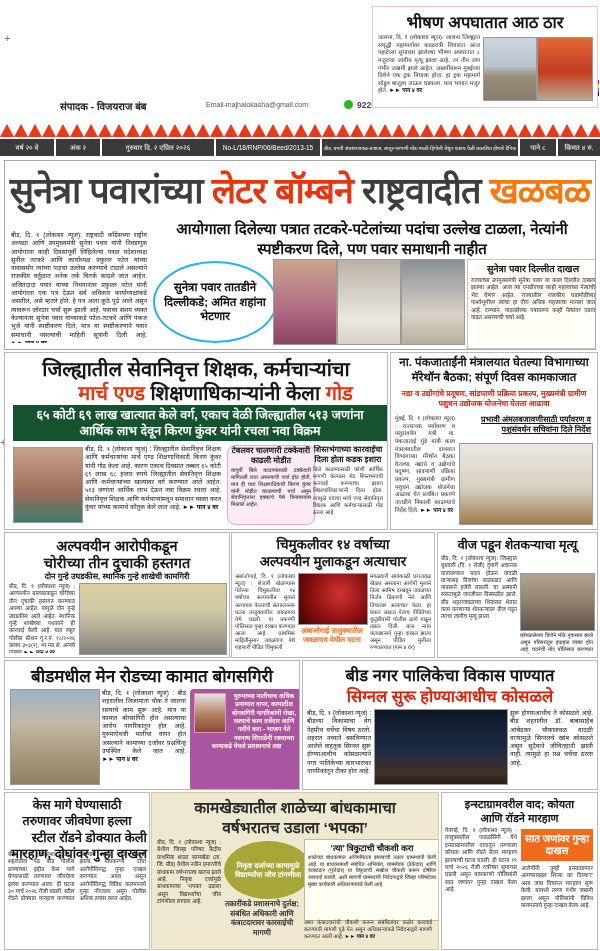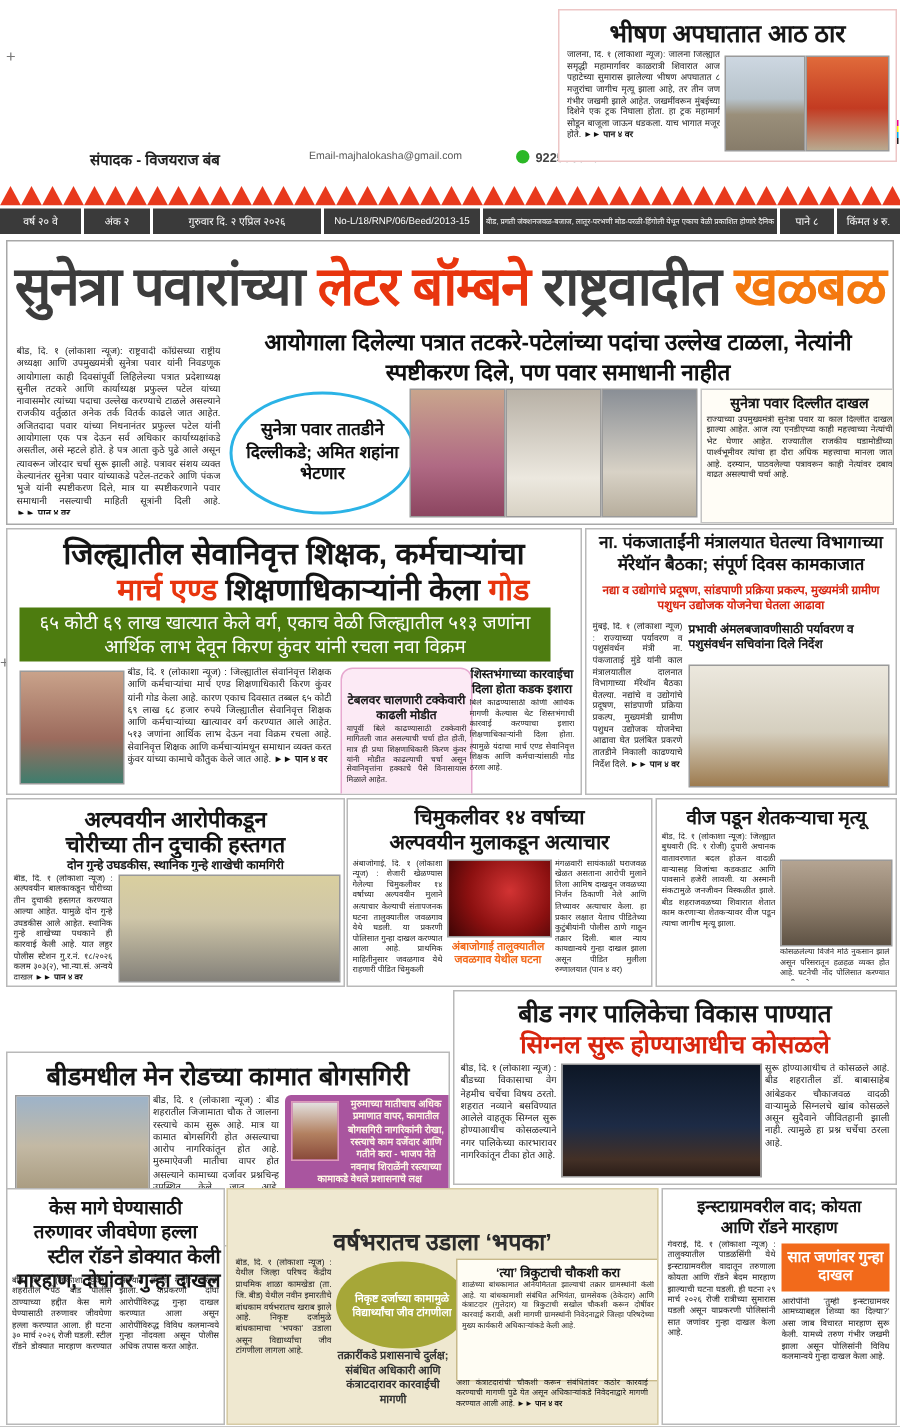--- a/index.html
+++ b/index.html
@@ -124,45 +124,45 @@
       <div style="font-size:9.5px;font-weight:bold;text-align:center;">सुनेत्रा पवार दिल्लीत दाखल</div>
       <div class="tiny" style="font-size:5.6px;margin-top:2px;">राज्याच्या उपमुख्यमंत्री सुनेत्रा पवार या काल दिल्लीत दाखल झाल्या आहेत. आज त्या एनडीएच्या काही महत्त्वाच्या नेत्यांची भेट घेणार आहेत. राज्यातील राजकीय घडामोडींच्या पार्श्वभूमीवर त्यांचा हा दौरा अधिक महत्त्वाचा मानला जात आहे. दरम्यान, पाठवलेल्या पत्रावरून काही नेत्यांवर दबाव वाढत असल्याची चर्चा आहे.</div>
     </div>
   </div>
 
   <div class="box" style="left:4px;top:352px;width:382px;height:176px;">
     <div class="hl" style="position:absolute;left:0;top:2px;width:382px;font-size:20px;">जिल्ह्यातील सेवानिवृत्त शिक्षक, कर्मचाऱ्यांचा</div>
     <div class="hl" style="position:absolute;left:0;top:26px;width:382px;font-size:20px;">
       <span style="color:#e8350e;margin-left:39px;">मार्च एण्ड</span><span style="color:#161616;"> शिक्षणाधिकाऱ्यांनी केला </span><span style="color:#e8350e;">गोड</span>
     </div>
-    <div class="abs" style="left:8px;top:52px;width:350px;height:32px;background:#4d7c0f;color:#fff;font-size:12.5px;font-weight:normal;
-                display:flex;align-items:center;justify-content:center;text-align:center;line-height:1.3;padding:2px 2px;">६५ कोटी ६९ लाख खात्यात केले वर्ग, एकाच वेळी जिल्ह्यातील ५१३ जणांना आर्थिक लाभ देवून किरण कुंवर यांनी रचला नवा विक्रम</div>
+    <div class="abs" style="left:8px;top:52px;width:350px;height:32px;background:#14532d;color:#fff;font-size:12.5px;font-weight:bold;
+                display:flex;align-items:center;justify-content:center;text-align:center;line-height:1.3;padding:2px 12px;">६५ कोटी ६९ लाख खात्यात केले वर्ग, एकाच वेळी जिल्ह्यातील ५१३ जणांना आर्थिक लाभ देवून किरण कुंवर यांनी रचला नवा विक्रम</div>
     <div class="ph" style="left:8px;top:94px;width:68px;height:74px;background:linear-gradient(180deg,#c9a28a 0%,#9c6b5d 60%,#3f7d6d 100%);"></div>
     <div class="tiny abs" style="left:80px;top:92px;width:136px;height:78px;">
       <span>बीड, दि. १ (लोकाशा न्यूज) : जिल्ह्यातील सेवानिवृत्त शिक्षक आणि कर्मचाऱ्यांचा मार्च एण्ड शिक्षणाधिकारी किरण कुंवर यांनी गोड केला आहे. कारण एकाच दिवसात तब्बल ६५ कोटी ६९ लाख ६८ हजार रुपये जिल्ह्यातील सेवानिवृत्त शिक्षक आणि कर्मचाऱ्यांच्या खात्यावर वर्ग करण्यात आले आहेत. ५१३ जणांना आर्थिक लाभ देऊन नवा विक्रम रचला आहे. सेवानिवृत्त शिक्षक आणि कर्मचाऱ्यांमधून समाधान व्यक्त करत कुंवर यांच्या कामाचे कौतुक केले जात आहे.</span>
       <span class="more" style="font-size:6.3px;">►► पान ४ वर</span>
     </div>
-    <div class="abs" style="left:222px;top:92px;width:80px;height:78px;background:#fceaf5;border:1px solid #e7a9d0;border-radius:8px;padding:16px 3px;overflow:hidden;">
+    <div class="abs" style="left:222px;top:92px;width:80px;height:78px;background:#fceaf5;border:1px solid #e7a9d0;border-radius:8px;padding:0 3px;overflow:hidden;">
       <div style="font-size:8px;font-weight:bold;text-align:center;line-height:1.25;">टेबलवर चालणारी टक्केवारी काढली मोडीत</div>
       <div class="tiny" style="font-size:5.2px;margin-top:1px;">यापूर्वी बिले काढण्यासाठी टक्केवारी मागितली जात असल्याची चर्चा होत होती, मात्र ही प्रथा शिक्षणाधिकारी किरण कुंवर यांनी मोडीत काढल्याची चर्चा असून सेवानिवृत्तांना हक्काचे पैसे विनासायास मिळाले आहेत.</div>
     </div>
     <div class="abs" style="left:308px;top:92px;width:70px;height:78px;overflow:hidden;">
       <div style="font-size:8px;font-weight:bold;text-align:center;line-height:1.25;">शिस्तभंगाच्या कारवाईचा दिला होता कडक इशारा</div>
       <div class="tiny" style="font-size:5.4px;margin-top:1px;">बिले काढण्यासाठी कोणी आर्थिक मागणी केल्यास थेट शिस्तभंगाची कारवाई करण्याचा इशारा शिक्षणाधिकाऱ्यांनी दिला होता. त्यामुळे यंदाचा मार्च एण्ड सेवानिवृत्त शिक्षक आणि कर्मचाऱ्यांसाठी गोड ठरला आहे.</div>
     </div>
   </div>
 
   <div class="box" style="left:390px;top:352px;width:206px;height:176px;">
     <div class="hl wrap" style="position:absolute;left:3px;top:2px;width:200px;font-size:11.5px;line-height:1.3;white-space:normal;">ना. पंकजाताईंनी मंत्रालयात घेतल्या विभागाच्या मॅरेथॉन बैठका; संपूर्ण दिवस कामकाजात</div>
     <div class="abs" style="left:4px;top:36px;width:198px;font-size:7.8px;font-weight:bold;color:#d8250e;text-align:center;line-height:1.3;">नद्या व उद्योगांचे प्रदूषण, सांडपाणी प्रक्रिया प्रकल्प, मुख्यमंत्री ग्रामीण पशुधन उद्योजक योजनेचा घेतला आढावा</div>
     <div class="tiny abs" style="left:4px;top:62px;width:60px;height:108px;font-size:5.8px;">
       <span>मुंबई, दि. १ (लोकाशा न्यूज) : राज्याच्या पर्यावरण व पशुसंवर्धन मंत्री ना. पंकजाताई मुंडे यांनी काल मंत्रालयातील दालनात विभागाच्या मॅरेथॉन बैठका घेतल्या. नद्यांचे व उद्योगांचे प्रदूषण, सांडपाणी प्रक्रिया प्रकल्प, मुख्यमंत्री ग्रामीण पशुधन उद्योजक योजनेचा आढावा घेत प्रलंबित प्रकरणे तातडीने निकाली काढण्याचे निर्देश दिले.</span>
       <span class="more" style="font-size:5.8px;">►► पान ४ वर</span>
     </div>
-    <div class="abs" style="left:68px;top:62px;width:132px;font-size:8px;font-weight:bold;text-align:left;line-height:1.3;">प्रभावी अंमलबजावणीसाठी पर्यावरण व पशुसंवर्धन सचिवांना दिले निर्देश</div>
+    <div class="abs" style="left:68px;top:62px;width:132px;font-size:8px;font-weight:bold;text-align:right;line-height:1.3;text-decoration:underline;">प्रभावी अंमलबजावणीसाठी पर्यावरण व पशुसंवर्धन सचिवांना दिले निर्देश</div>
     <div class="ph" style="left:68px;top:90px;width:132px;height:80px;background:linear-gradient(180deg,#ece8de 0%,#d5cfbf 55%,#9d7b4f 100%);"></div>
   </div>
 
   <div class="box" style="left:4px;top:532px;width:224px;height:124px;">
     <div class="hl" style="position:absolute;left:0;top:2px;width:224px;font-size:14.5px;">अल्पवयीन आरोपीकडून</div>
     <div class="hl" style="position:absolute;left:0;top:19px;width:224px;font-size:14.5px;">चोरीच्या तीन दुचाकी हस्तगत</div>
     <div class="hl" style="position:absolute;left:0;top:37px;width:224px;font-size:8px;">दोन गुन्हे उघडकीस, स्थानिक गुन्हे शाखेची कामगिरी</div>
     <div class="tiny abs" style="left:4px;top:50px;width:66px;height:70px;font-size:5.6px;">
       <span>बीड, दि. १ (लोकाशा न्यूज) : अल्पवयीन बालकाकडून चोरीच्या तीन दुचाकी हस्तगत करण्यात आल्या आहेत. यामुळे दोन गुन्हे उघडकीस आले आहेत. स्थानिक गुन्हे शाखेच्या पथकाने ही कारवाई केली आहे. यात लहुर पोलीस स्टेशन गु.र.नं. १८/२०२६ कलम ३०३(२), भा.न्या.सं. अन्वये दाखल</span>
       <span class="more" style="font-size:5.6px;">►► पान ४ वर</span>
@@ -179,21 +179,21 @@
     <div class="tiny abs" style="left:138px;top:40px;width:61px;height:81px;font-size:5.4px;">मंगळवारी सायंकाळी घराजवळ खेळत असताना आरोपी मुलाने तिला आमिष दाखवून जवळच्या निर्जन ठिकाणी नेले आणि तिच्यावर अत्याचार केला. हा प्रकार लक्षात येताच पीडितेच्या कुटुंबीयांनी पोलीस ठाणे गाठून तक्रार दिली. बाल न्याय कायद्यान्वये गुन्हा दाखल झाला असून पीडित मुलीला रुग्णालयात (पान ४ वर)</div>
   </div>
 
   <div class="box" style="left:437px;top:532px;width:159px;height:124px;">
     <div class="hl" style="position:absolute;left:0;top:3px;width:159px;font-size:12.5px;">वीज पडून शेतकऱ्याचा मृत्यू</div>
     <div class="tiny abs" style="left:3px;top:22px;width:76px;height:99px;font-size:5.5px;">बीड, दि. १ (लोकाशा न्यूज): जिल्ह्यात बुधवारी (दि. १ रोजी) दुपारी अचानक वातावरणात बदल होऊन वादळी वाऱ्यासह विजांचा कडकडाट आणि पावसाने हजेरी लावली. या अस्मानी संकटामुळे जनजीवन विस्कळीत झाले. बीड शहराजवळच्या शिवारात शेतात काम करणाऱ्या शेतकऱ्यावर वीज पडून त्याचा जागीच मृत्यू झाला.</div>
     <div class="ph" style="left:82px;top:40px;width:73px;height:56px;background:linear-gradient(180deg,#b4a492 0%,#8c7c6a 55%,#5e5244 100%);"></div>
     <div class="tiny abs" style="left:82px;top:99px;width:73px;height:22px;font-size:5.2px;">कोसळलेल्या विजेने मोठे नुकसान झाले असून परिसरातून हळहळ व्यक्त होत आहे. घटनेची नोंद पोलिसात करण्यात आली आहे.</div>
   </div>
 
-  <div class="box" style="left:4px;top:660px;width:294px;height:128px;margin-top:41px;">
+  <div class="box" style="left:4px;top:660px;width:294px;height:128px;">
     <div class="hl" style="position:absolute;left:0;top:3px;width:294px;font-size:17px;">बीडमधील मेन रोडच्या कामात बोगसगिरी</div>
     <div class="ph" style="left:5px;top:28px;width:88px;height:94px;background:linear-gradient(180deg,#9db3c9 0%,#c3b9a4 35%,#a6987c 70%,#8e8064 100%);"></div>
     <div class="tiny abs" style="left:97px;top:28px;width:84px;height:96px;">
       <span>बीड, दि. १ (लोकाशा न्यूज) : बीड शहरातील जिजामाता चौक ते जालना रस्त्याचे काम सुरू आहे. मात्र या कामात बोगसगिरी होत असल्याचा आरोप नागरिकांतून होत आहे. मुरुमाऐवजी मातीचा वापर होत असल्याने कामाच्या दर्जावर प्रश्नचिन्ह उपस्थित केले जात आहे.</span>
       <span class="more" style="font-size:6.3px;">►► पान ४ वर</span>
     </div>
     <div class="abs" style="left:185px;top:28px;width:105px;height:96px;background:#a9559f;border-radius:4px;padding:3px 4px;overflow:hidden;">
       <div class="ph" style="position:static;float:left;width:30px;height:38px;margin:1px 3px 1px 0;border-color:#d9b;background:linear-gradient(180deg,#e3e1e0 0%,#b28060 55%,#8a4a3a 100%);"></div>
       <div style="font-size:6.4px;font-weight:bold;color:#fff8e6;text-align:center;line-height:1.3;">मुरुमाच्या मातीचाच अधिक प्रमाणात वापर, कामातील बोगसगिरी नागरिकांनी रोखा, रस्त्याचे काम दर्जेदार आणि गतीने करा - भाजप नेते नवनाथ शिराळेंनी रस्त्याच्या कामाकडे वेधले प्रशासनाचे लक्ष</div>
     </div>
@@ -208,20 +208,21 @@
   </div>
 
   <div class="box" style="left:4px;top:792px;width:144px;height:156px;">
     <div class="hl" style="position:absolute;left:0;top:3px;width:144px;font-size:12.5px;">केस मागे घेण्यासाठी</div>
     <div class="hl" style="position:absolute;left:0;top:19px;width:144px;font-size:12.5px;">तरुणावर जीवघेणा हल्ला</div>
     <div class="abs" style="left:2px;top:37px;width:140px;font-size:13px;font-weight:bold;text-align:right;line-height:1.25;">स्टील रॉडने डोक्यात केली मारहाण, दोघांवर गुन्हा दाखल</div>
     <div class="tiny abs" style="left:3px;top:58px;width:138px;height:88px;font-size:5.6px;column-count:2;column-gap:5px;">बीड, दि. १ (लोकाशा न्यूज) : शहरातील पेठ बीड पोलीस ठाण्याच्या हद्दीत केस मागे घेण्यासाठी तरुणावर जीवघेणा हल्ला करण्यात आला. ही घटना ३० मार्च २०२६ रोजी घडली. स्टील रॉडने डोक्यात मारहाण करण्यात आल्याने तरुण गंभीर जखमी झाला. याप्रकरणी दोघा आरोपींविरुद्ध गुन्हा दाखल करण्यात आला असून आरोपींविरुद्ध विविध कलमान्वये गुन्हा नोंदवला असून पोलीस अधिक तपास करत आहेत.</div>
   </div>
 
   <div class="box" style="left:151px;top:792px;width:286px;height:156px;background:#efe8d0;border-color:#d6cba4;">
+    <div class="hl" style="position:absolute;left:0;top:3px;width:286px;font-size:15.5px;color:#2a2a2a;">कामखेड्यातील शाळेच्या बांधकामाचा</div>
     <div class="hl" style="position:absolute;left:0;top:23px;width:286px;font-size:15.5px;color:#2a2a2a;">वर्षभरातच उडाला ‘भपका’</div>
     <div class="tiny abs" style="left:5px;top:46px;width:64px;height:104px;font-size:5.6px;">बीड, दि. १ (लोकाशा न्यूज) : येथील जिल्हा परिषद केंद्रीय प्राथमिक शाळा कामखेडा (ता. जि. बीड) येथील नवीन इमारतीचे बांधकाम वर्षभरातच खराब झाले आहे. निकृष्ट दर्जामुळे बांधकामाचा ‘भपका’ उडाला असून विद्यार्थ्यांचा जीव टांगणीला लागला आहे.</div>
     <div class="abs" style="left:72px;top:48px;width:76px;height:54px;background:#a6a738;border-radius:50%;color:#fff;
                 display:flex;align-items:center;justify-content:center;text-align:center;font-size:7.2px;font-weight:bold;
                 line-height:1.3;padding:2px 6px;">निकृष्ट दर्जाच्या कामामुळे विद्यार्थ्यांचा जीव टांगणीला</div>
     <div class="abs" style="left:72px;top:106px;width:76px;font-size:7.4px;font-weight:bold;text-align:center;line-height:1.3;color:#333;">तक्रारींकडे प्रशासनाचे दुर्लक्ष; संबंधित अधिकारी आणि कंत्राटदारावर कारवाईची मागणी</div>
     <div class="abs" style="left:152px;top:46px;width:128px;height:76px;background:#fffdf4;border:1px solid #c8b98a;padding:2px 3px;overflow:hidden;">
       <div style="font-size:8.5px;font-weight:bold;text-align:center;">‘त्या’ त्रिकुटाची चौकशी करा</div>
       <div class="tiny" style="font-size:5.1px;margin-top:1px;">शाळेच्या बांधकामात अनियमितता झाल्याची तक्रार ग्रामस्थांनी केली आहे. या बांधकामाशी संबंधित अभियंता, ग्रामसेवक (ठेकेदार) आणि कंत्राटदार (गुत्तेदार) या त्रिकुटाची सखोल चौकशी करून दोषींवर कारवाई करावी, अशी मागणी ग्रामस्थांनी निवेदनाद्वारे जिल्हा परिषदेच्या मुख्य कार्यकारी अधिकाऱ्यांकडे केली आहे.</div>
     </div>

